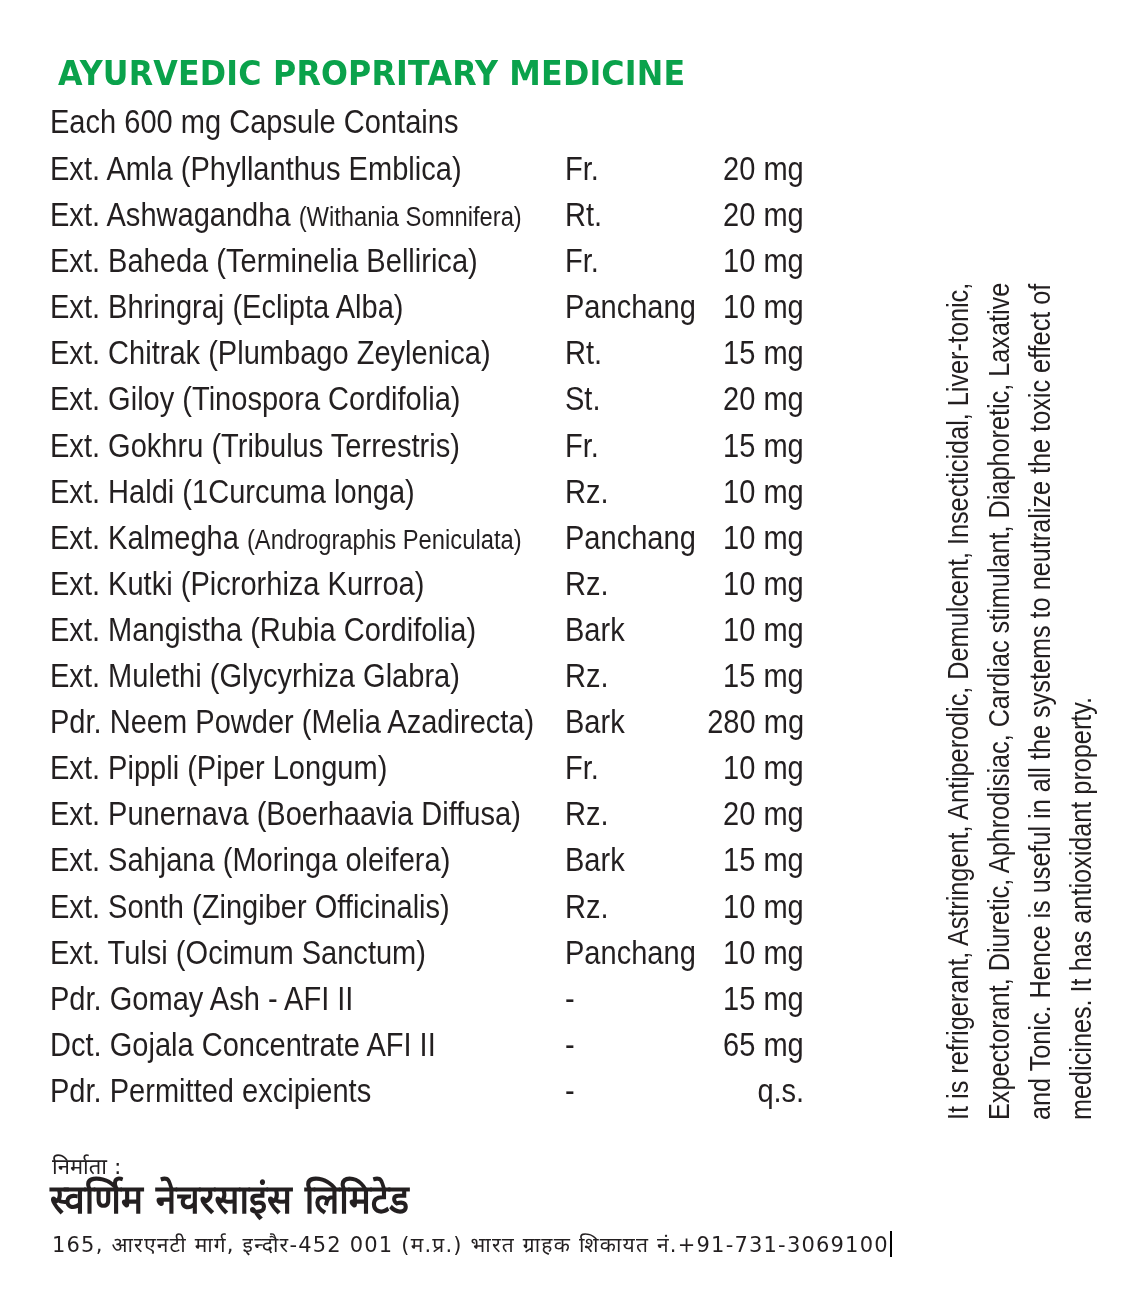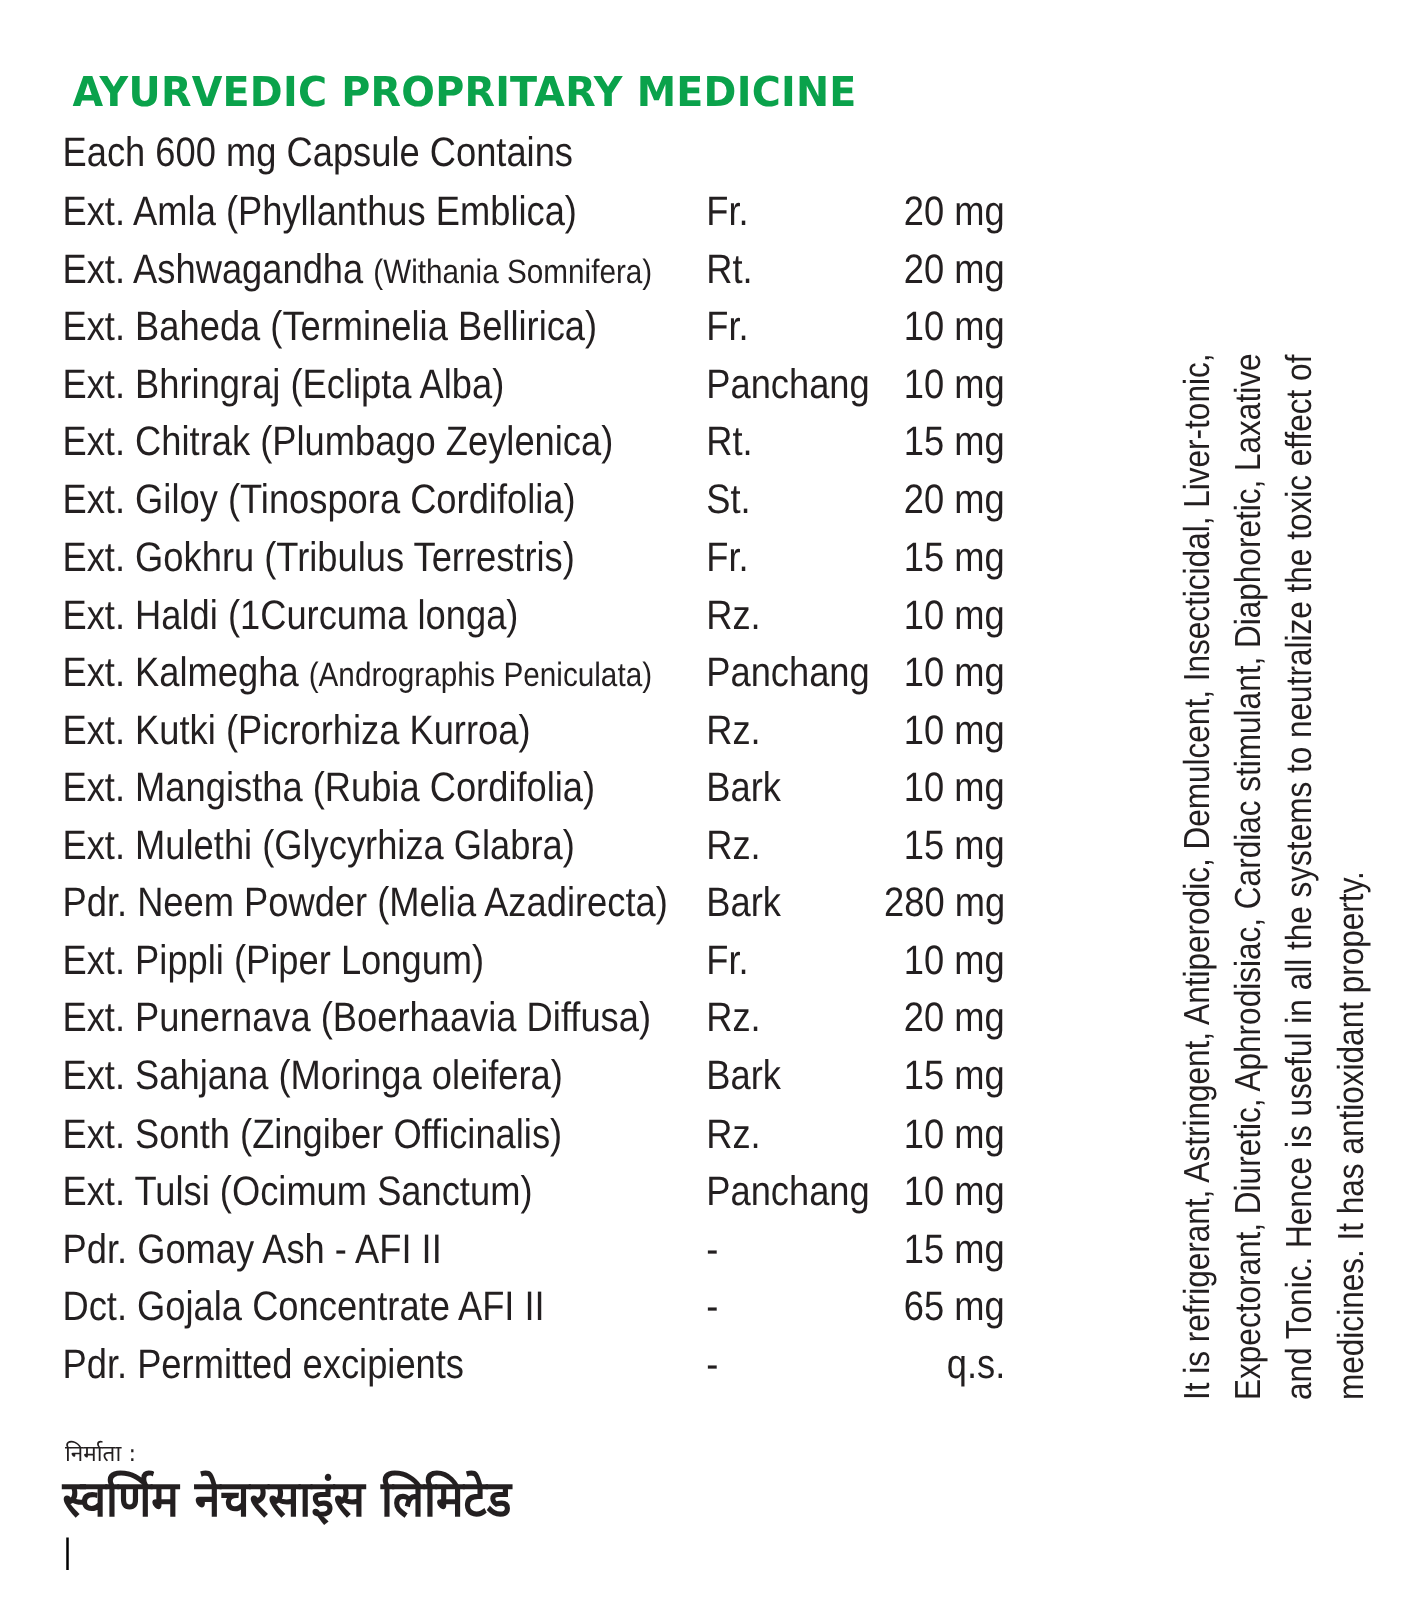--- a/index.html
+++ b/index.html
@@ -7,21 +7,21 @@
     .title { position: absolute; left: 58px; top: 54px; font-family: "DejaVu Sans", sans-serif; font-weight: bold; font-size: 33px; letter-spacing: 0.2px; color: #0aa24b; white-space: nowrap; transform: scaleX(0.96); transform-origin: left top; }
     .subtitle { position: absolute; left: 50px; top: 103px; font-size: 33px; white-space: nowrap; transform: scaleX(0.88); transform-origin: left top; }
     .table { position: absolute; left: 50px; top: 149px; width: 760px; }
     .row { position: relative; height: 46.1px; font-size: 33px; line-height: 40px; white-space: nowrap; text-align: right; }
     .row .name { position: absolute; left: 0; top: 0; transform: scaleX(0.88); transform-origin: left top; }
     .row .name .sci-small { font-size: 27px; }
     .row .part { position: absolute; left: 515px; top: 0; transform: scaleX(0.88); transform-origin: left top; }
     .row .qty { position: absolute; right: 6px; top: 0; transform: scaleX(0.88); transform-origin: right top; }
     .side { position: absolute; left: 938px; top: 1120px; width: 1060px; transform: rotate(-90deg); transform-origin: left top; font-size: 29px; line-height: 41px; }
     .side .line { white-space: nowrap; transform: scaleX(0.87); transform-origin: left top; }
-    .footer-label { position: absolute; left: 52px; top: 1150px; font-family: "DejaVu Sans", sans-serif; font-size: 18px; }
+    .footer-label { position: absolute; left: 52px; top: 1150px; font-family: "DejaVu Sans", sans-serif; font-size: 22px; }
     .company { position: absolute; left: 50px; top: 1170px; font-family: "DejaVu Sans", sans-serif; font-weight: bold; font-size: 40px; white-space: nowrap; transform: scaleX(0.92); transform-origin: left top; }
     .address { position: absolute; left: 52px; top: 1230px; font-family: "DejaVu Sans", sans-serif; font-size: 21px; white-space: nowrap; letter-spacing: 1.2px; }
     .cursor { display: inline-block; width: 2px; height: 26px; background: #000; vertical-align: -5px; margin-left: 1px; }
   </style>
 </head>
 <body>
 
 <div class="title">AYURVEDIC PROPRITARY MEDICINE</div>
 <div class="subtitle">Each 600 mg Capsule Contains</div>
 
@@ -136,13 +136,13 @@
 
 <div class="side">
   <div class="line">It is refrigerant, Astringent, Antiperodic, Demulcent, Insecticidal, Liver-tonic,</div>
   <div class="line">Expectorant, Diuretic, Aphrodisiac, Cardiac stimulant, Diaphoretic, Laxative</div>
   <div class="line">and Tonic. Hence is useful in all the systems to neutralize the toxic effect of</div>
   <div class="line">medicines. It has antioxidant property.</div>
 </div>
 
 <div class="footer-label">निर्माता :</div>
 <div class="company">स्वर्णिम नेचरसाइंस लिमिटेड</div>
-<div class="address"><span class="cursor"></span></div>
+<div class="address"><span>165, आरएनटी मार्ग, इन्दौर-452 001 (म.प्र.) भारत ग्राहक शिकायत नं.+91-731-3069100</span><span class="cursor"></span></div>
 
 </body></html>

